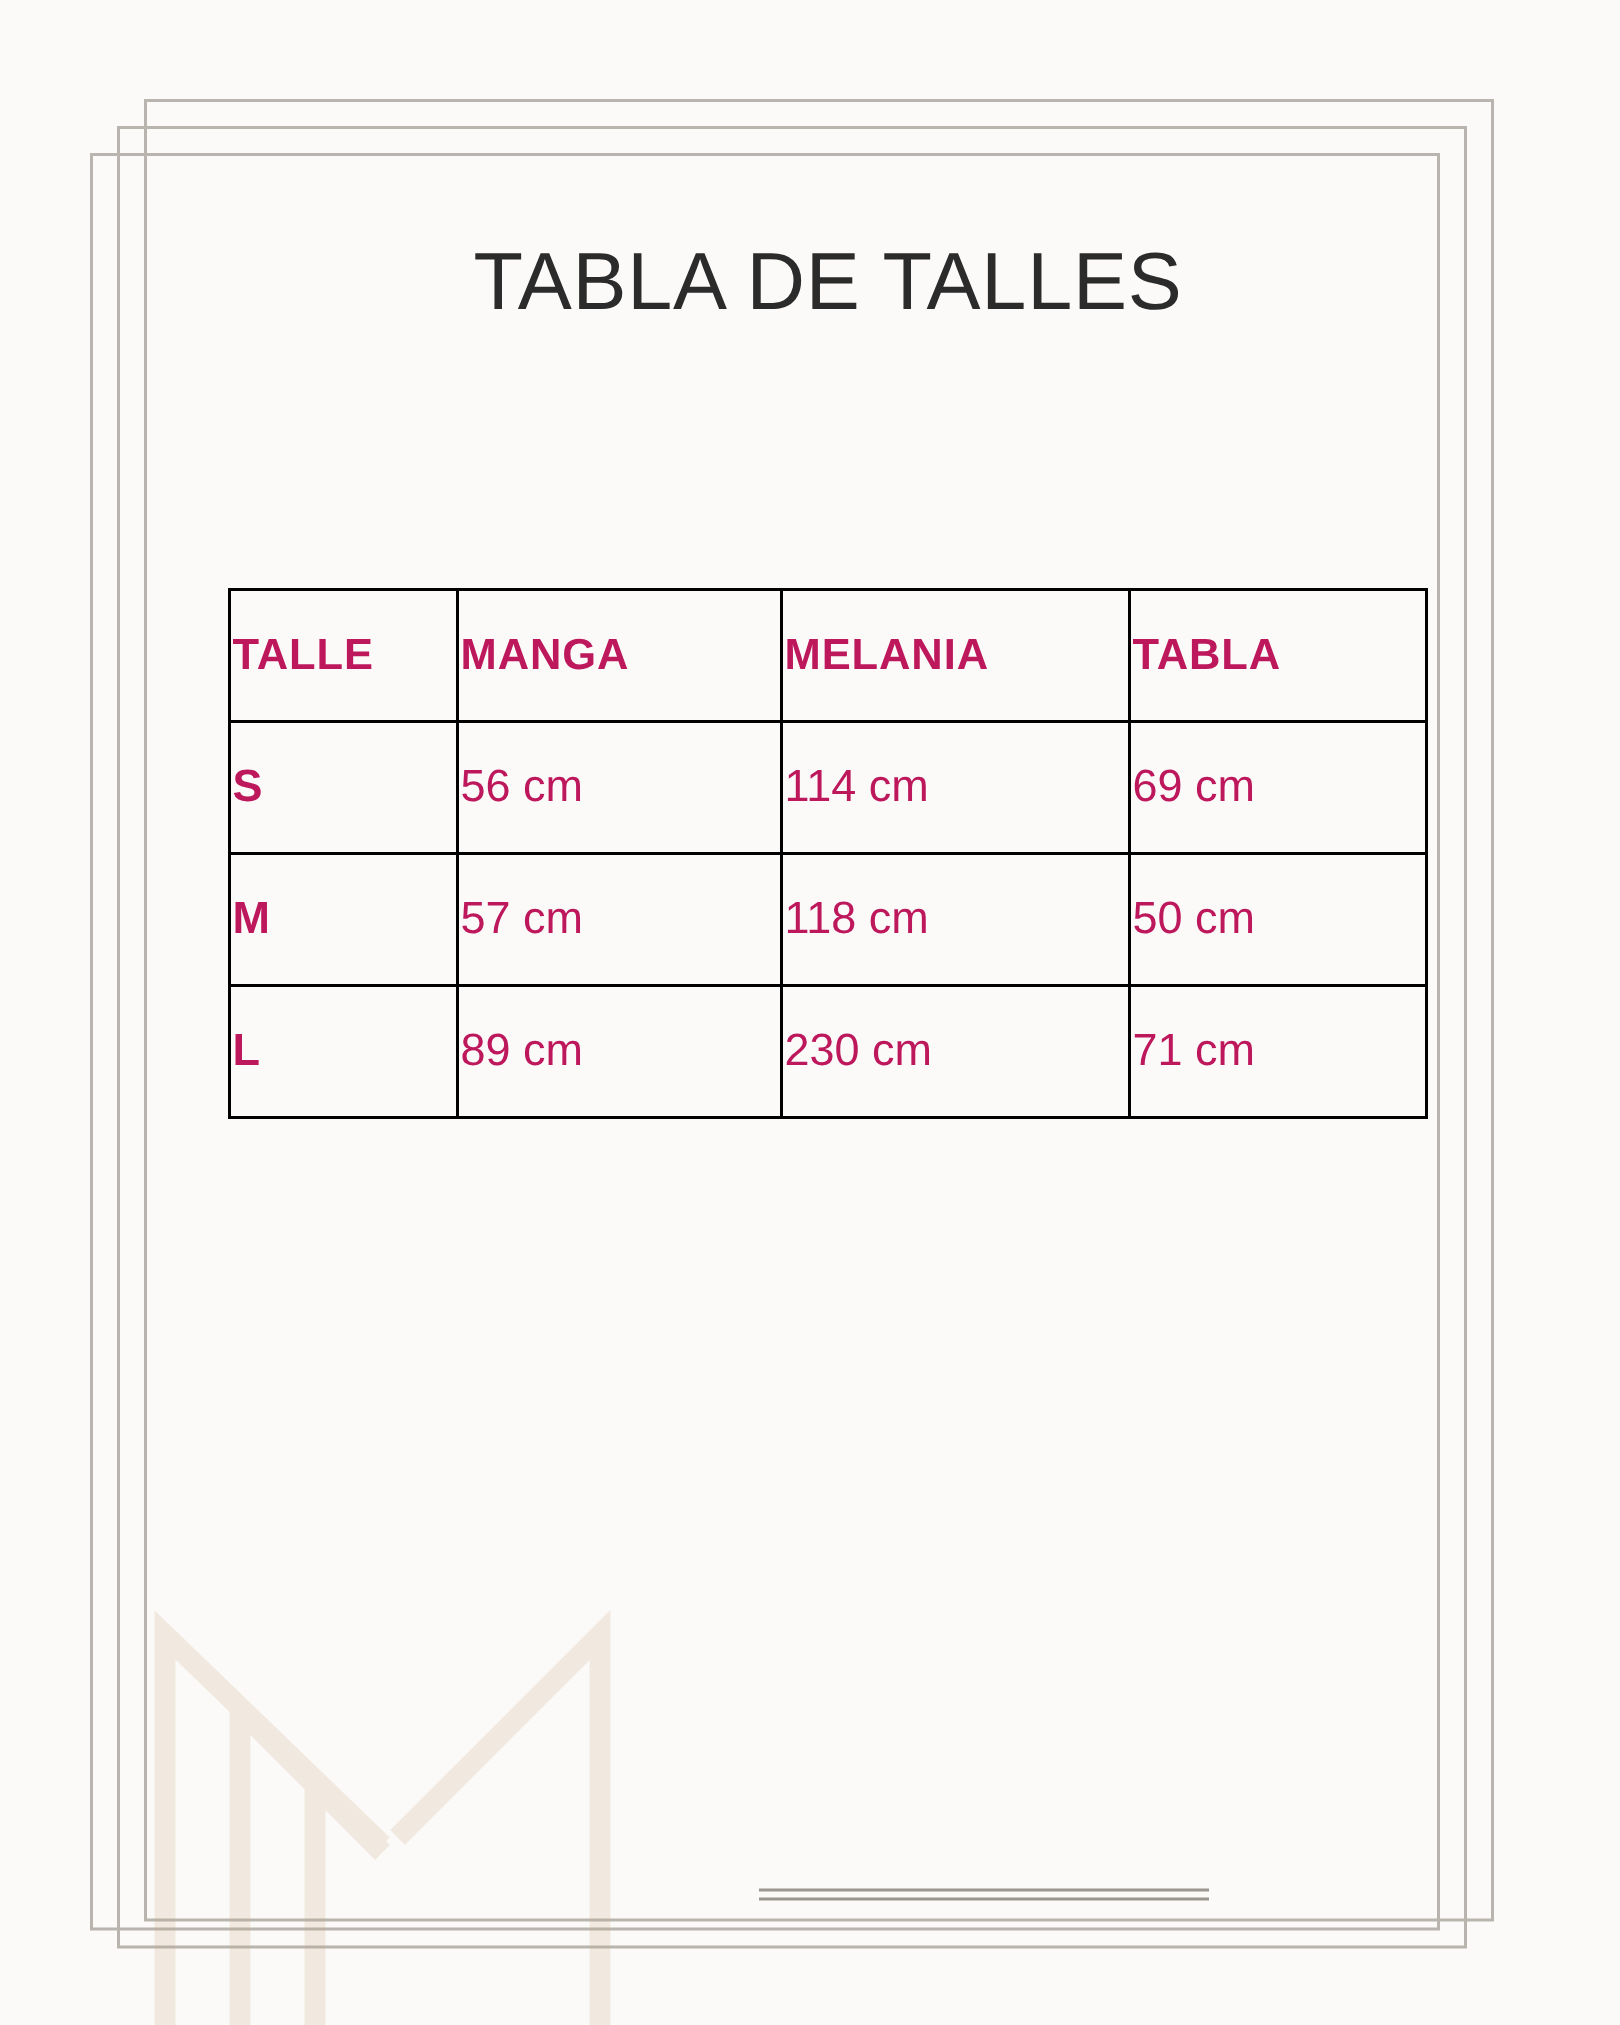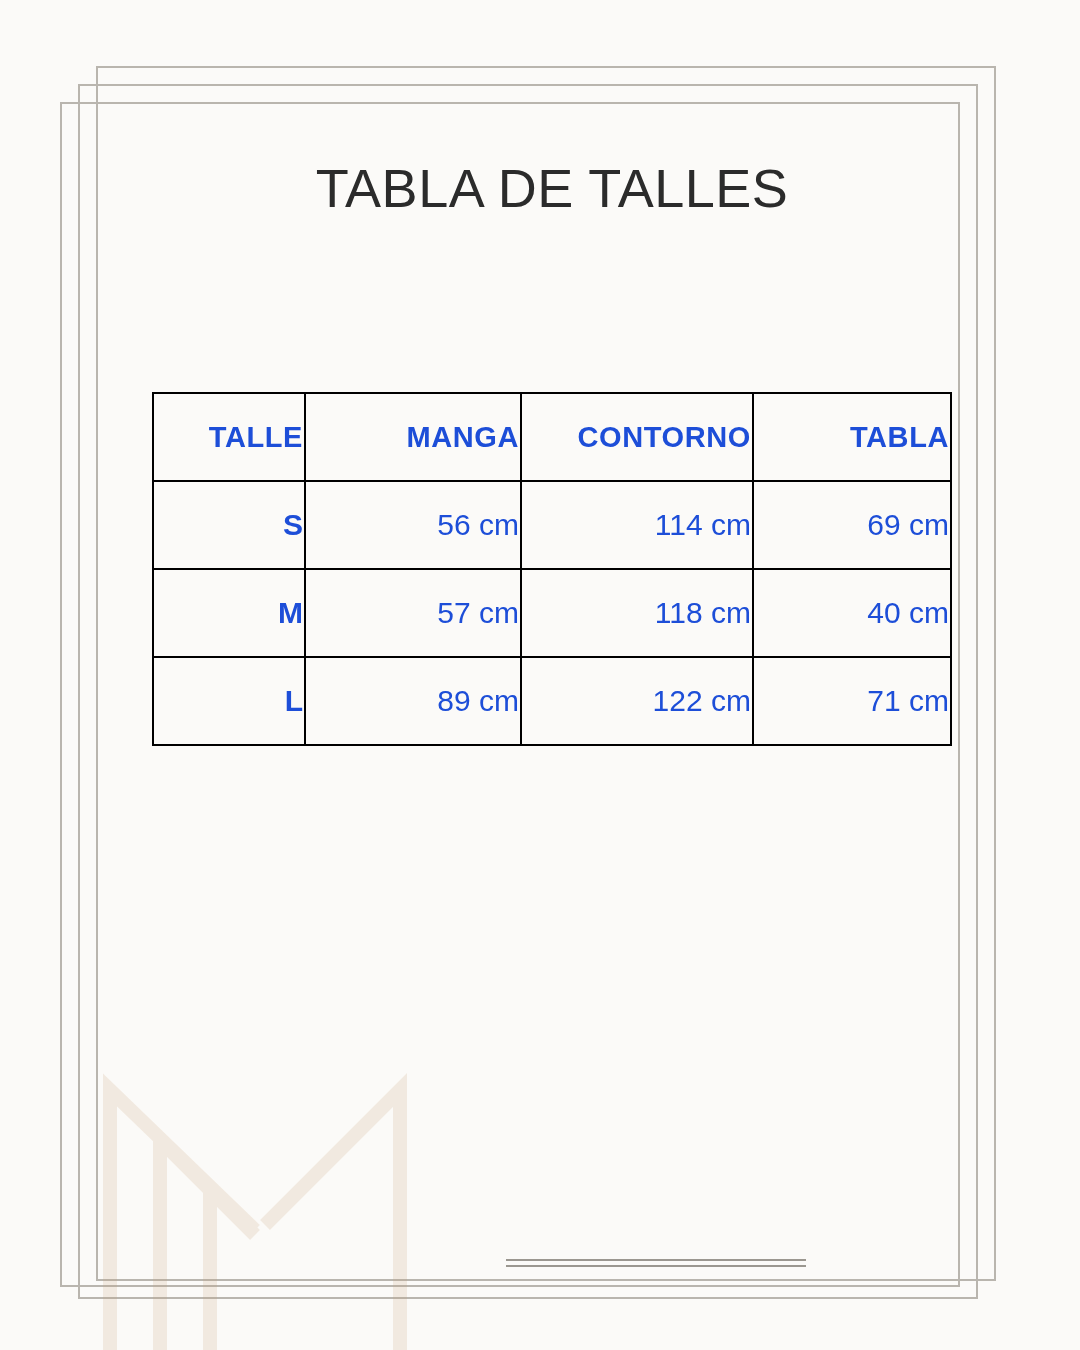--- a/index.html
+++ b/index.html
@@ -89,22 +89,22 @@
     position: absolute;
     left: 140px;
     top: 392px;
     width: 798px;
     border-collapse: collapse;
     table-layout: fixed;
   }
   .size-table th,
   .size-table td {
     border: 2px solid #000;
-    text-align: right;
-    color: #1d4ed8;
+    text-align: left;
+    color: #be185d;
     height: 84px;
     vertical-align: middle;
   }
   .size-table th {
     font-size: 29px;
     font-weight: 700;
     letter-spacing: 0.6px;
   }
   .size-table td {
     font-size: 30px;
@@ -183,41 +183,41 @@
     <colgroup>
       <col class="col-talle">
       <col class="col-manga">
       <col class="col-contorno">
       <col class="col-largo">
     </colgroup>
     <thead>
       <tr>
         <th>TALLE</th>
         <th>MANGA</th>
-        <th>CONTORNO</th>
+        <th>MELANIA</th>
         <th>TABLA</th>
       </tr>
     </thead>
     <tbody>
       <tr>
         <td class="size-label">S</td>
         <td>56 cm</td>
         <td>114 cm</td>
         <td>69 cm</td>
       </tr>
       <tr>
         <td class="size-label">M</td>
         <td>57 cm</td>
         <td>118 cm</td>
-        <td>40 cm</td>
+        <td>50 cm</td>
       </tr>
       <tr>
         <td class="size-label">L</td>
         <td>89 cm</td>
-        <td>122 cm</td>
+        <td>230 cm</td>
         <td>71 cm</td>
       </tr>
     </tbody>
   </table>
 
   <div class="brand-rule2"></div>
   <div class="brand-rule"></div>
 
 
 </div>

